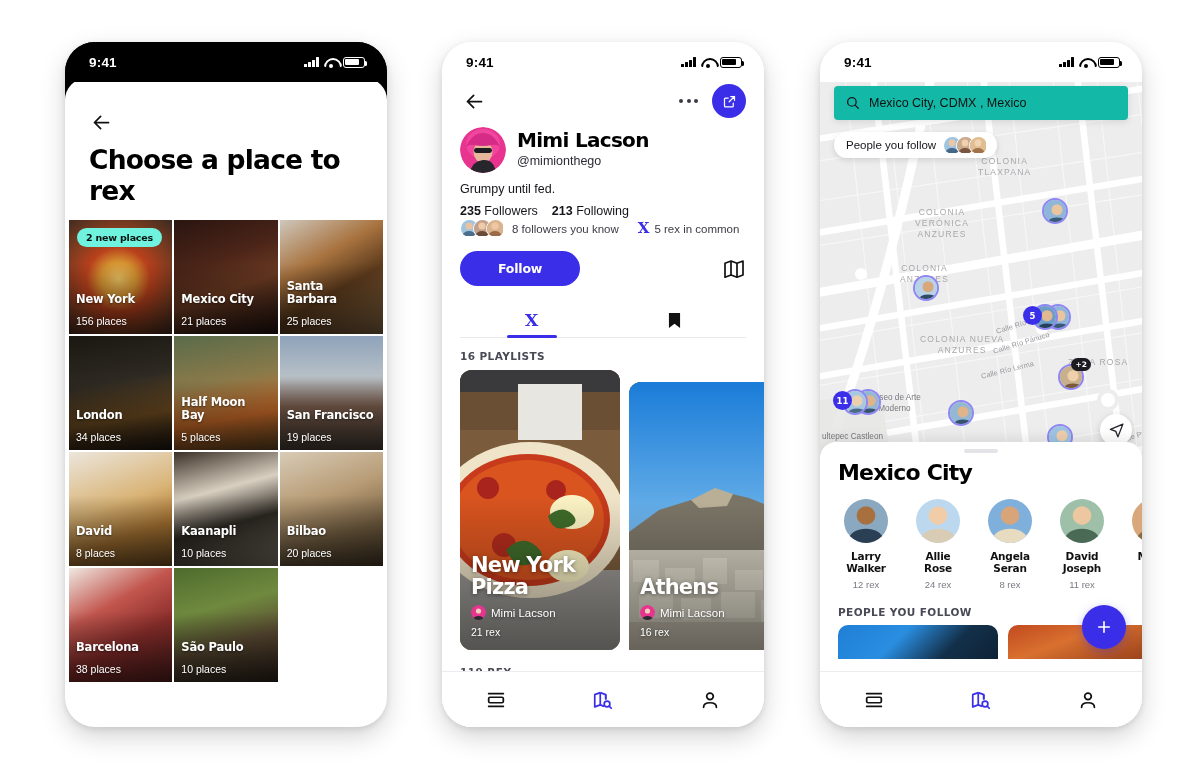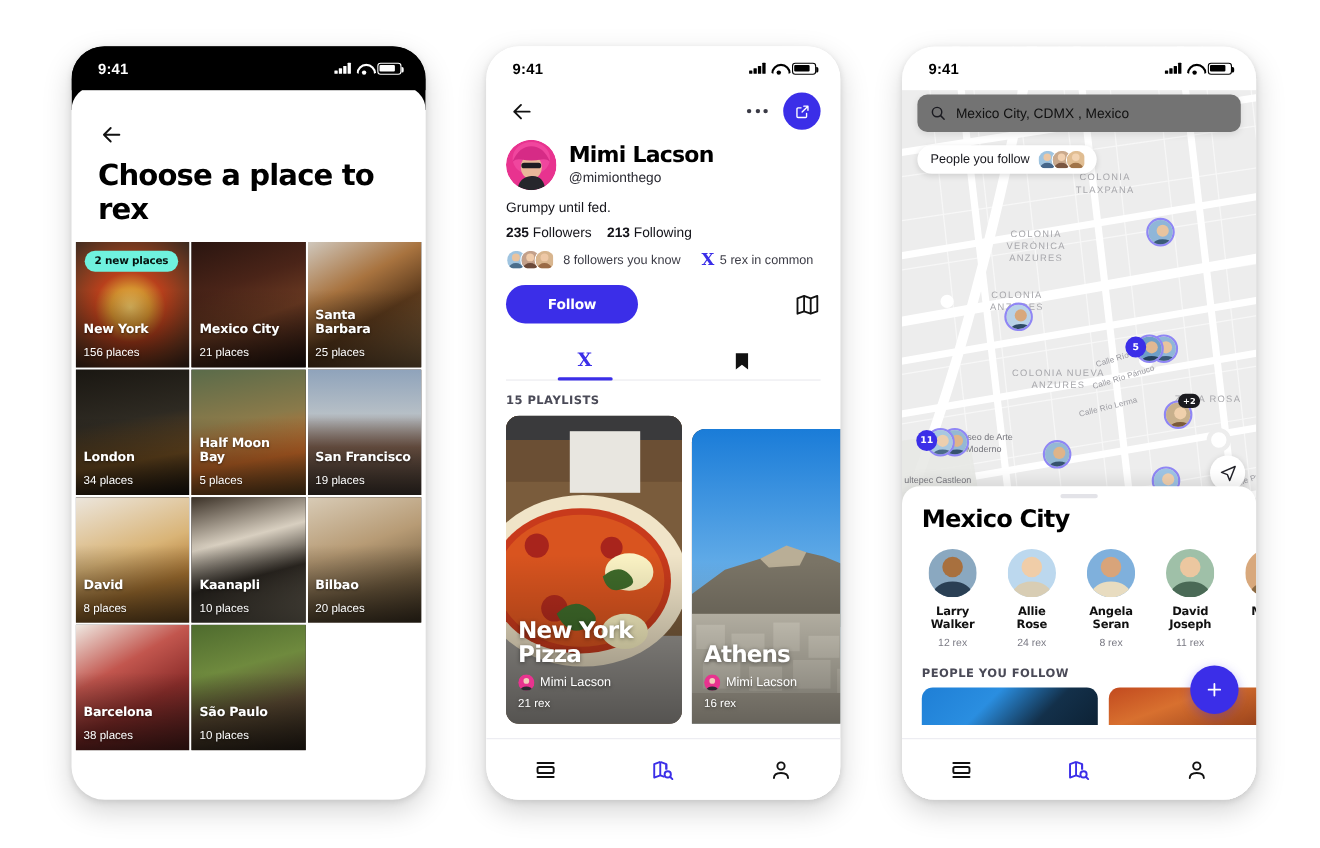--- a/index.html
+++ b/index.html
@@ -124,21 +124,21 @@
   .prof-name {
     font-family:"DejaVu Sans", sans-serif; font-weight:700;
     font-size: 20px; letter-spacing:-.7px; color:#000; line-height:1.05; margin-top:3px;
   }
   .prof-handle { font-size: 12.5px; color:#2b2b33; margin-top:3px; }
   .prof-bio { font-size: 12.5px; color:#14141a; margin-top:9px; }
   .stats { font-size: 12.5px; color:#14141a; margin-top:8px; }
   .stats b { font-weight:700; }
   .stats .sp { display:inline-block; width:7px; }
 
-  .mutual { display:flex; align-items:center; margin-top:9px; gap:7px; font-size:11.5px; color:#3b3b45;}
+  .mutual { display:flex; align-items:center; margin-top:1px; gap:7px; font-size:11.5px; color:#3b3b45;}
   .facepile { display:flex; }
   .facepile .f { width:19px;height:19px;border-radius:50%;border:1.6px solid #fff;overflow:hidden;margin-left:-6px;}
   .facepile .f:first-child{margin-left:0;}
   .rexcommon { display:flex; align-items:center; gap:5px; margin-left: 12px; }
   .rex-x { font-family:"DejaVu Serif", serif; font-weight:700; font-size:15px; color:var(--accent); line-height:1;}
 
   .act-row { display:flex; align-items:center; justify-content:space-between; margin-top:13px;}
   .follow-btn {
     background: var(--accent); color:#fff; border:none; border-radius:999px;
     padding: 10px 38px; font-size: 12.5px; font-weight:700; cursor:pointer;
@@ -202,21 +202,21 @@
   }
   .streetlabel {
     position:absolute; color:#9a9aa0; font-size:7.3px; white-space:nowrap;
     transform-origin:0 0; letter-spacing:.1px;
   }
   .poilabel { position:absolute; color:#77777e; font-size:8.2px; text-align:center;
     line-height:1.3; white-space:pre; font-weight:400;}
 
   .searchbar {
     position:absolute; left:14px; right:14px; top:44px; height: 34px;
-    background:#737373; border-radius:9px; display:flex; align-items:center;
+    background:#14b8a6; border-radius:4px; display:flex; align-items:center;
     gap:9px; padding: 0 12px; z-index: 30; box-shadow: 0 2px 7px rgba(0,0,0,.10);
     cursor:text;
   }
   .searchbar .txt { font-size: 12.5px; color:#111; }
   .chip-follow {
     position:absolute; left: 14px; top: 90px; z-index: 25;
     background:#fff; border-radius:999px; height:26px; display:flex; align-items:center;
     gap:7px; padding: 0 9px 0 12px; box-shadow: 0 2px 6px rgba(0,0,0,.13); cursor:pointer;
     font-size: 11.5px; color:#15151b;
   }
@@ -520,21 +520,21 @@
             <span class="underline"></span>
           </div>
           <div class="tab tab-bm">
             <svg viewBox="0 0 14 18">
               <path d="M1 1h12v16l-6-4.6L1 17z"></path>
             </svg>
           </div>
         </div>
       </div>
 
-      <div class="sec-label">15 PLAYLISTS</div>
+      <div class="sec-label">16 PLAYLISTS</div>
 
       <div class="pl-row">
         <div class="pl-card">
           <svg viewBox="0 0 160 280" width="160" height="280" preserveAspectRatio="xMidYMid slice">
             <rect width="160" height="280" fill="#7a5c3c"></rect>
             <rect y="0" width="160" height="60" fill="#6b4f34"></rect>
             <rect x="0" y="0" width="160" height="22" fill="#3a3a3c"></rect>
             <rect x="58" y="14" width="64" height="56" fill="#e8e6e0"></rect>
             <rect y="200" width="160" height="80" fill="#9b9893"></rect>
             <ellipse cx="70" cy="150" rx="95" ry="78" fill="#f0e4c8"></ellipse>

